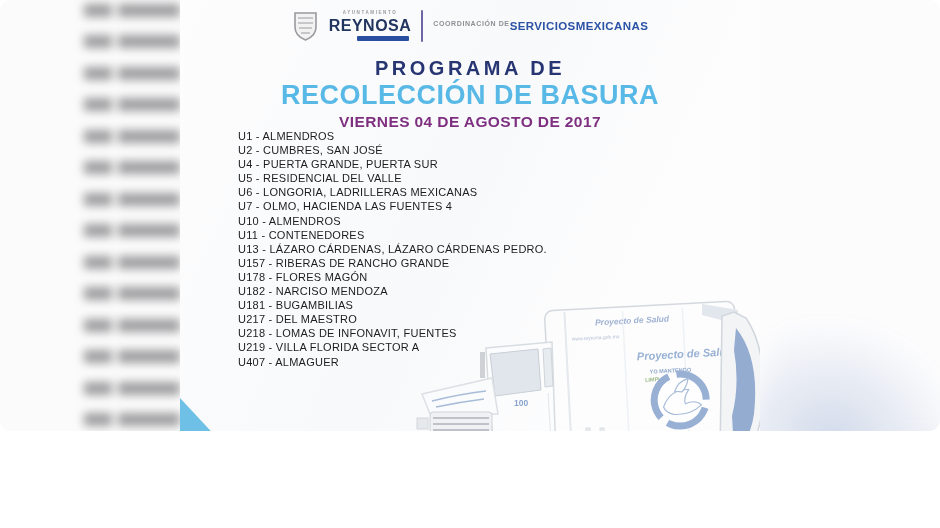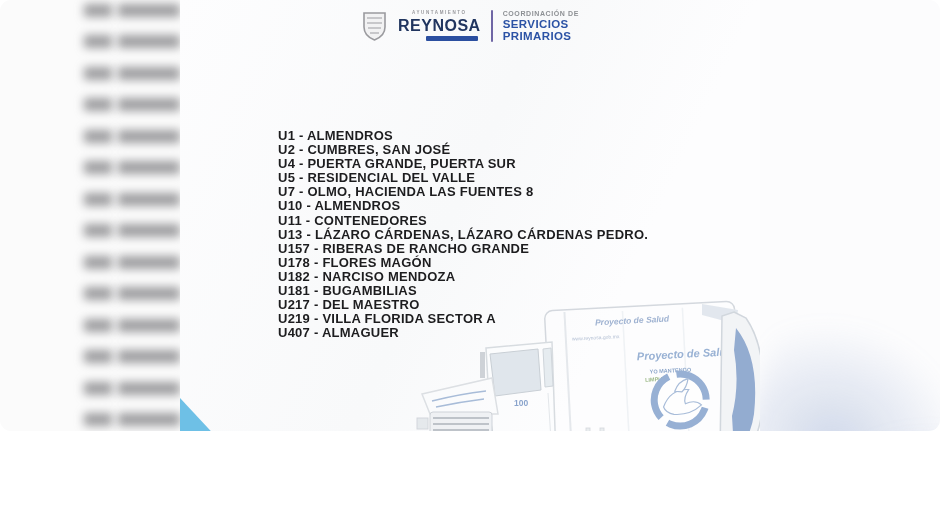--- a/index.html
+++ b/index.html
@@ -36,32 +36,32 @@
   }
   
   .logo-row{position:absolute;left:0;top:10px;width:100%;display:flex;
     justify-content:center;align-items:center;gap:10px;}
   .crest{width:27px;height:32px;flex:0 0 auto;}
   .brand{display:flex;flex-direction:column;align-items:center;line-height:1;}
   .brand .ayto{font-size:4.5px;letter-spacing:1.6px;color:#9a9a9e;font-weight:bold;margin-bottom:2px;}
   .brand .name{font-size:16px;font-weight:bold;color:#21355f;letter-spacing:.5px;}
   .brand .bar{width:52px;height:5px;background:#2b4fa0;margin:2px 0 0 26px;border-radius:1px;}
   .vdiv{width:2px;height:32px;background:#6f66a5;border-radius:1px;}
-  .dept{display:flex;flex-direction:column;line-height:1.08;}
+  .dept{display:flex;line-height:1.08;}
   .dept .d1{font-size:7px;color:#8d9094;letter-spacing:.6px;font-weight:bold;}
   .dept .d2{font-size:11.5px;color:#2b52a5;font-weight:bold;letter-spacing:.4px;}
   
   .title-block{position:absolute;left:0;top:58px;width:100%;text-align:center;line-height:1;}
   .t1{font-size:20px;font-weight:bold;color:#273672;letter-spacing:3.5px;}
   .t2{font-size:27px;font-weight:bold;color:#58b9e7;letter-spacing:.5px;margin-top:4px;}
   .t3{font-size:15.5px;font-weight:bold;color:#7e2f80;letter-spacing:.4px;margin-top:5px;}
   
   .routes{position:absolute;left:58px;top:129px;}
-  .route{font-size:13px;font-weight:bold;color:#1d1d1f;letter-spacing:.25px;
-    height:14.1px;line-height:14.1px;white-space:nowrap;margin-left:40px;}
+  .route{font-size:11px;font-weight:normal;color:#1d1d1f;letter-spacing:.25px;
+    height:14.1px;line-height:14.1px;white-space:nowrap;}
   
   .corner-svg{position:absolute;left:0;top:0;width:580px;height:528px;}
   
   .truck-svg{position:absolute;left:222px;top:298px;width:358px;height:226px;opacity:.88;}
   .script{font-style:italic;font-weight:bold;}
 </style>
 </head>
 <body>
 
 <div class="stage">
@@ -91,40 +91,47 @@
       </svg>
       <div class="brand">
         <span class="ayto">AYUNTAMIENTO</span>
         <span class="name">REYNOSA</span>
         <span class="bar"></span>
       </div>
       <div class="vdiv"></div>
       <div class="dept">
         <span class="d1">COORDINACIÓN DE</span>
         <span class="d2">SERVICIOS</span>
-        <span class="d2">PRIMARIOS</span>
+        <span class="d2">MEXICANAS</span>
       </div>
     </header>
 
+    <div class="title-block">
+      <div class="t1">PROGRAMA DE</div>
+      <div class="t2">RECOLECCIÓN DE BASURA</div>
+      <div class="t3">VIERNES 04 DE AGOSTO DE 2017</div>
+    </div>
 
     <div class="routes">
 
     <div class="route">U1 - ALMENDROS</div>
         <div class="route">U2 - CUMBRES, SAN JOSÉ</div>
         <div class="route">U4 - PUERTA GRANDE, PUERTA SUR</div>
         <div class="route">U5 - RESIDENCIAL DEL VALLE</div>
-        <div class="route">U7 - OLMO, HACIENDA LAS FUENTES 8</div>
+        <div class="route">U6 - LONGORIA, LADRILLERAS MEXICANAS</div>
+        <div class="route">U7 - OLMO, HACIENDA LAS FUENTES 4</div>
         <div class="route">U10 - ALMENDROS</div>
         <div class="route">U11 - CONTENEDORES</div>
         <div class="route">U13 - LÁZARO CÁRDENAS, LÁZARO CÁRDENAS PEDRO.</div>
         <div class="route">U157 - RIBERAS DE RANCHO GRANDE</div>
         <div class="route">U178 - FLORES MAGÓN</div>
         <div class="route">U182 - NARCISO MENDOZA</div>
         <div class="route">U181 - BUGAMBILIAS</div>
         <div class="route">U217 - DEL MAESTRO</div>
+        <div class="route">U218 - LOMAS DE INFONAVIT, FUENTES</div>
         <div class="route">U219 - VILLA FLORIDA SECTOR A</div>
         <div class="route">U407 - ALMAGUER</div>
       </div>
 
     <svg class="truck-svg" viewBox="0 0 358 226">
 
       <ellipse cx="190" cy="213" rx="162" ry="8" fill="rgba(60,70,90,0.08)"></ellipse>
 
       <g>
         <circle cx="300" cy="170" r="29" fill="#5d626a"></circle>

